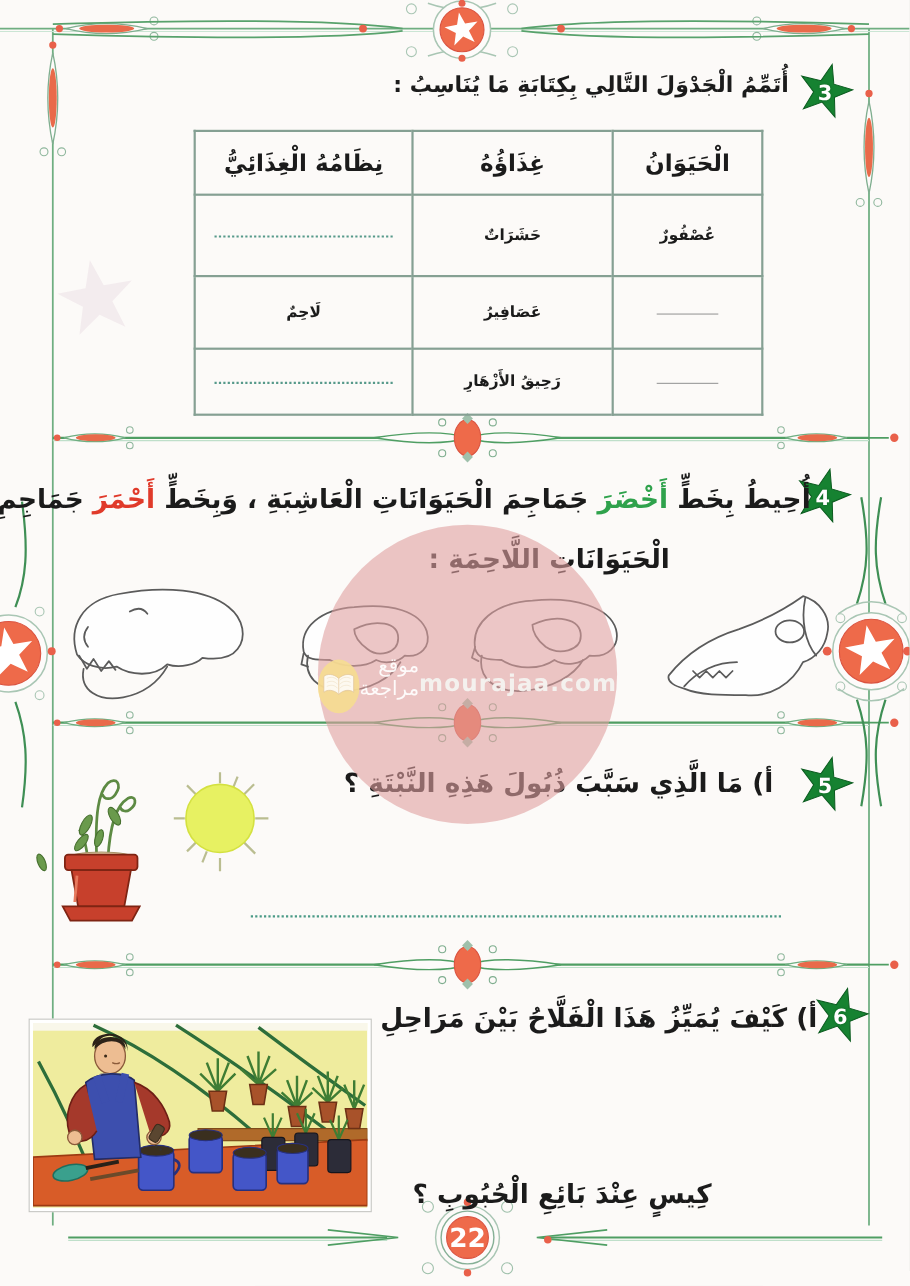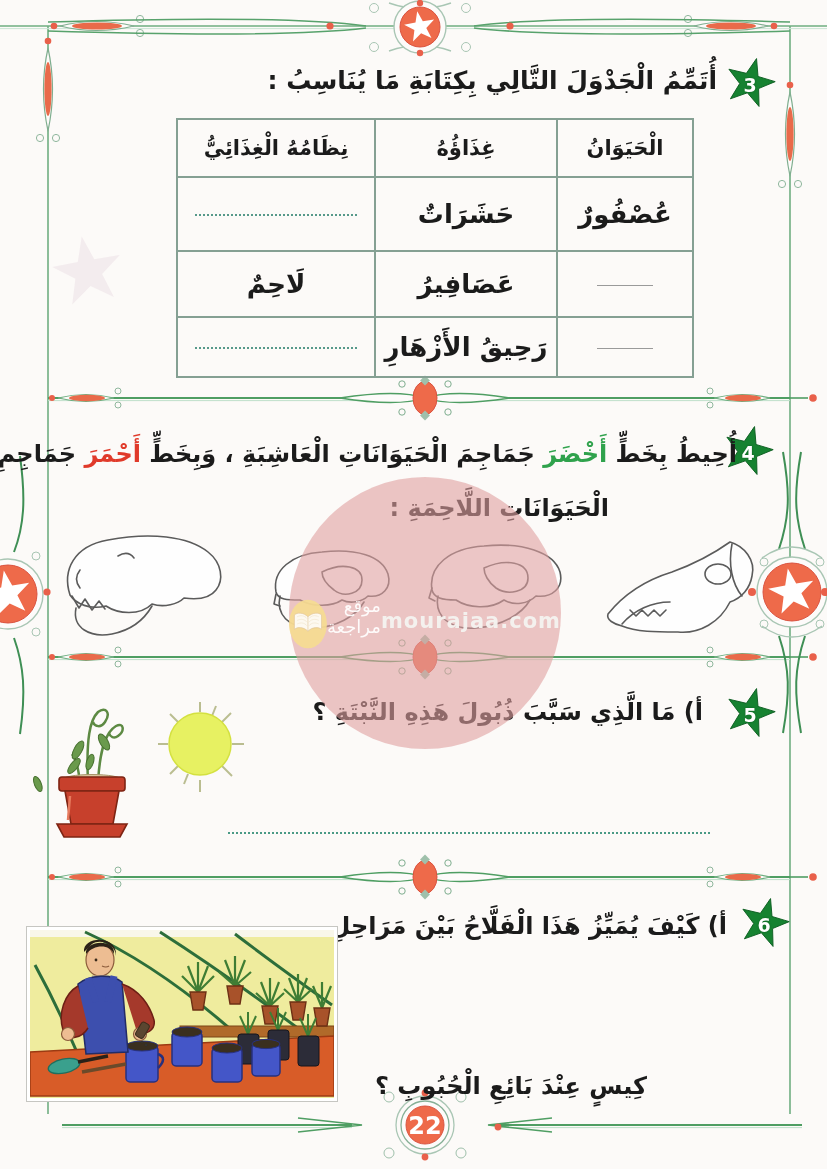--- a/index.html
+++ b/index.html
@@ -1,42 +1,42 @@
 <!DOCTYPE html>
 <html lang="ar"><head>
 <meta charset="utf-8">
 <style>
   html,body{margin:0;padding:0;}
   body{background:#e9e7e4;font-family:"DejaVu Sans",sans-serif;}
   .page{position:relative;width:827px;height:1169px;margin:0 auto;background:#fcfaf8;overflow:hidden;}
   .bg{position:absolute;left:0;top:0;z-index:1;}
   .content{position:absolute;inset:0;z-index:2;}
   .artext{position:absolute;direction:rtl;font-weight:700;font-size:24px;color:#1b1b1b;line-height:1.7;white-space:nowrap;}
-  .ex3-title{top:60px;right:110px;font-size:25px;}
+  .ex3-title{top:60px;right:110px;font-size:20px;}
   .green-word{color:#2fa24c;}
   .red-word{color:#e03a2a;}
   .ex4-line1{top:434px;right:90px;}
   .ex4-line2{top:488px;right:218px;}
   .ex5-qa{top:692px;right:124px;}
   .ex5-qb{top:742px;right:104px;}
-  .ex6-qa1{top:906px;right:100px;}
+  .ex6-qa1{top:906px;right:84px;}
   .ex6-qa2{top:962px;right:244px;}
   .ex6-qb1{top:1012px;right:52px;}
   .ex6-qb2{top:1066px;right:180px;}
   .star-badge{position:absolute;width:56px;height:56px;}
   .star-badge svg{position:absolute;inset:0;}
   .star-badge .num{position:absolute;inset:0;display:flex;align-items:center;justify-content:center;color:#fff;font-weight:700;font-size:19px;padding-top:5px;text-shadow:0 0 2px rgba(0,60,15,.55);}
   .badge3{left:722px;top:54px;}
   .badge4{left:720px;top:422px;}
   .badge5{left:722px;top:684px;}
   .badge6{left:736px;top:894px;}
   table.ex3-table{position:absolute;left:176px;top:118px;direction:rtl;border-collapse:collapse;table-layout:fixed;}
   .ex3-table th,.ex3-table td{border:2px solid #85a093;text-align:center;vertical-align:middle;font-weight:700;color:#1b1b1b;padding:0 6px;}
   .ex3-table th{font-size:21px;height:56px;}
-  .ex3-table td{font-size:26px;}
+  .ex3-table td{font-size:14px;}
   .col-animal{width:122px;}
   .col-food{width:168px;}
   .col-diet{width:184px;}
   .row-1 td{height:72px;}
   .row-2 td{height:64px;}
   .row-3 td{height:58px;}
   .blank-dash{width:56px;height:2px;border-bottom:1.6px solid #9a9a9a;margin:0 auto;}
   .blank-dotted{width:88%;height:2px;border-bottom:2px dotted #56998a;margin:0 auto;}
   .skulls{position:absolute;left:52px;top:528px;}
   .answer-line{position:absolute;left:228px;top:822px;width:482px;height:10px;border-bottom:2.5px dotted #4a9a86;}

